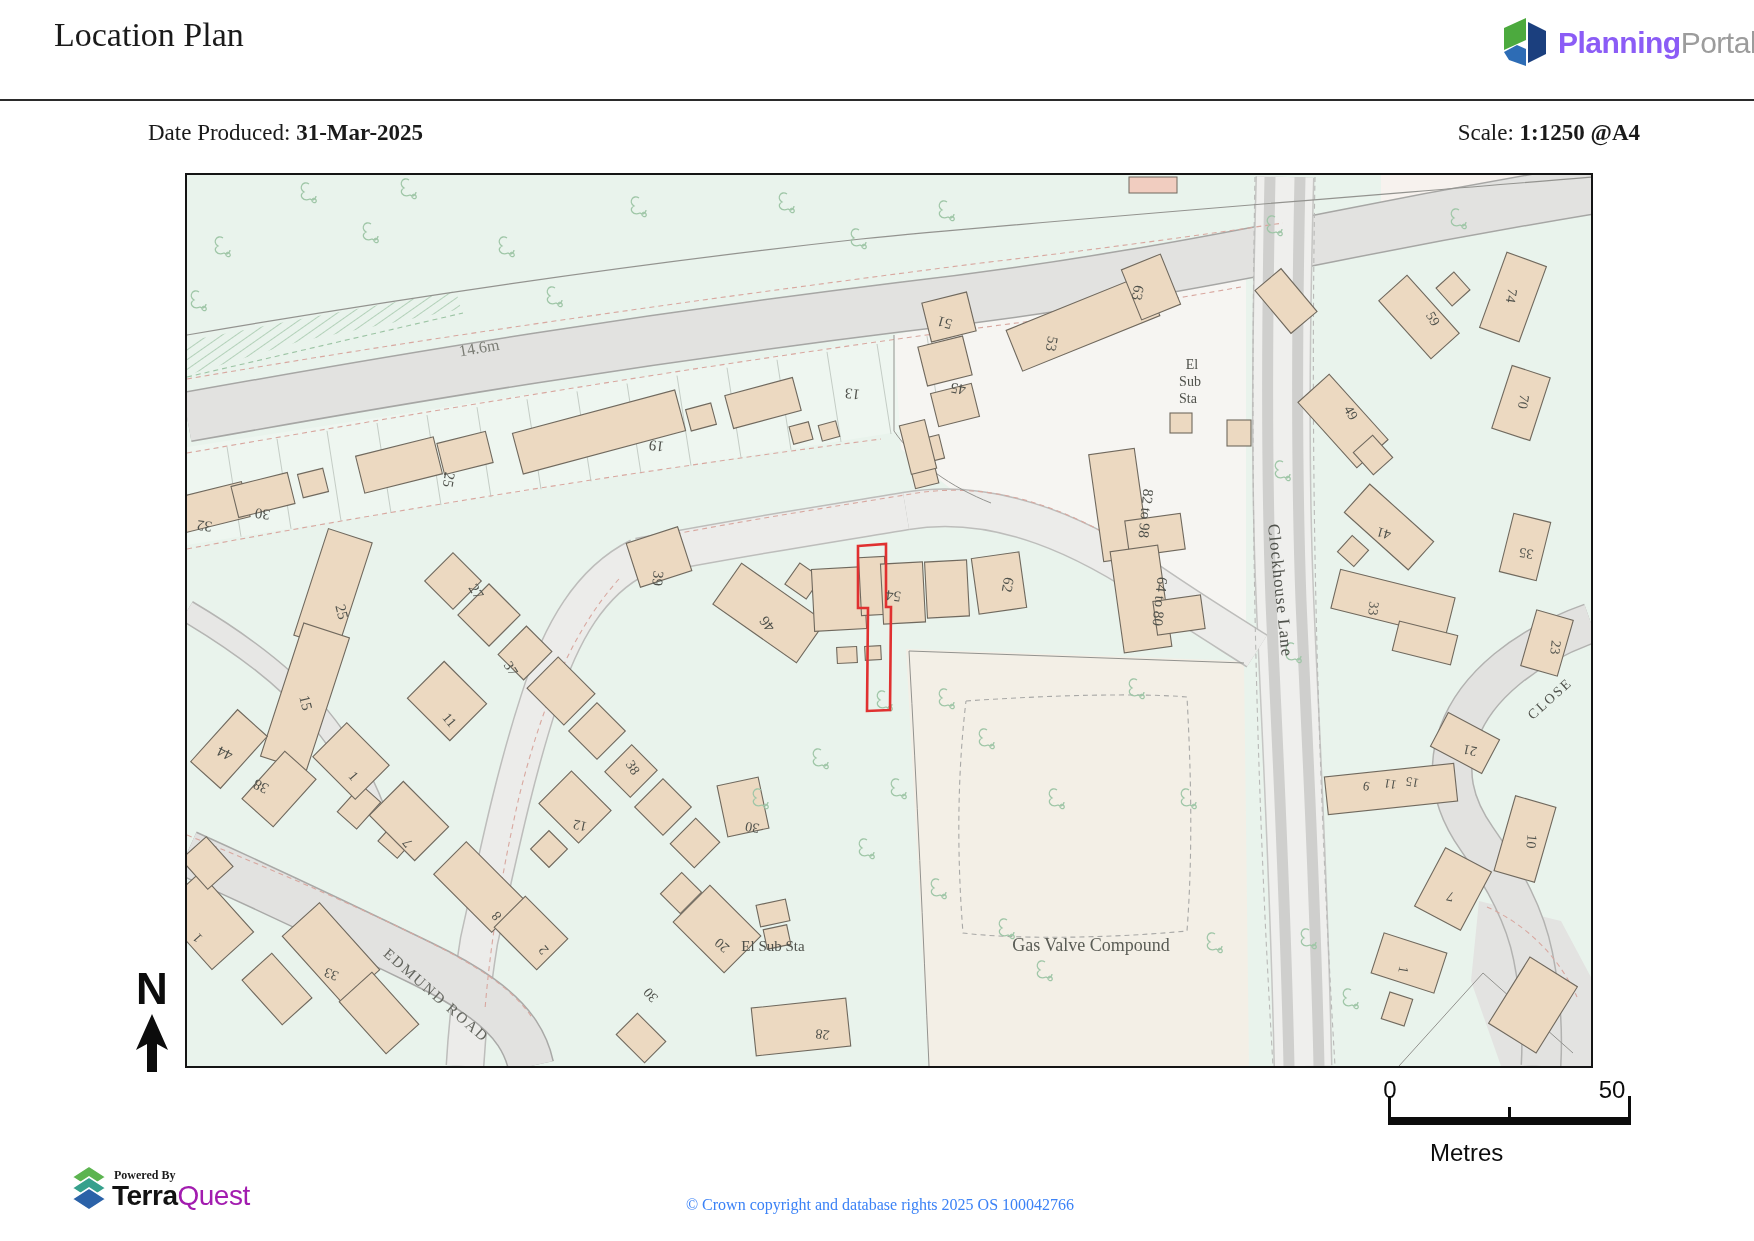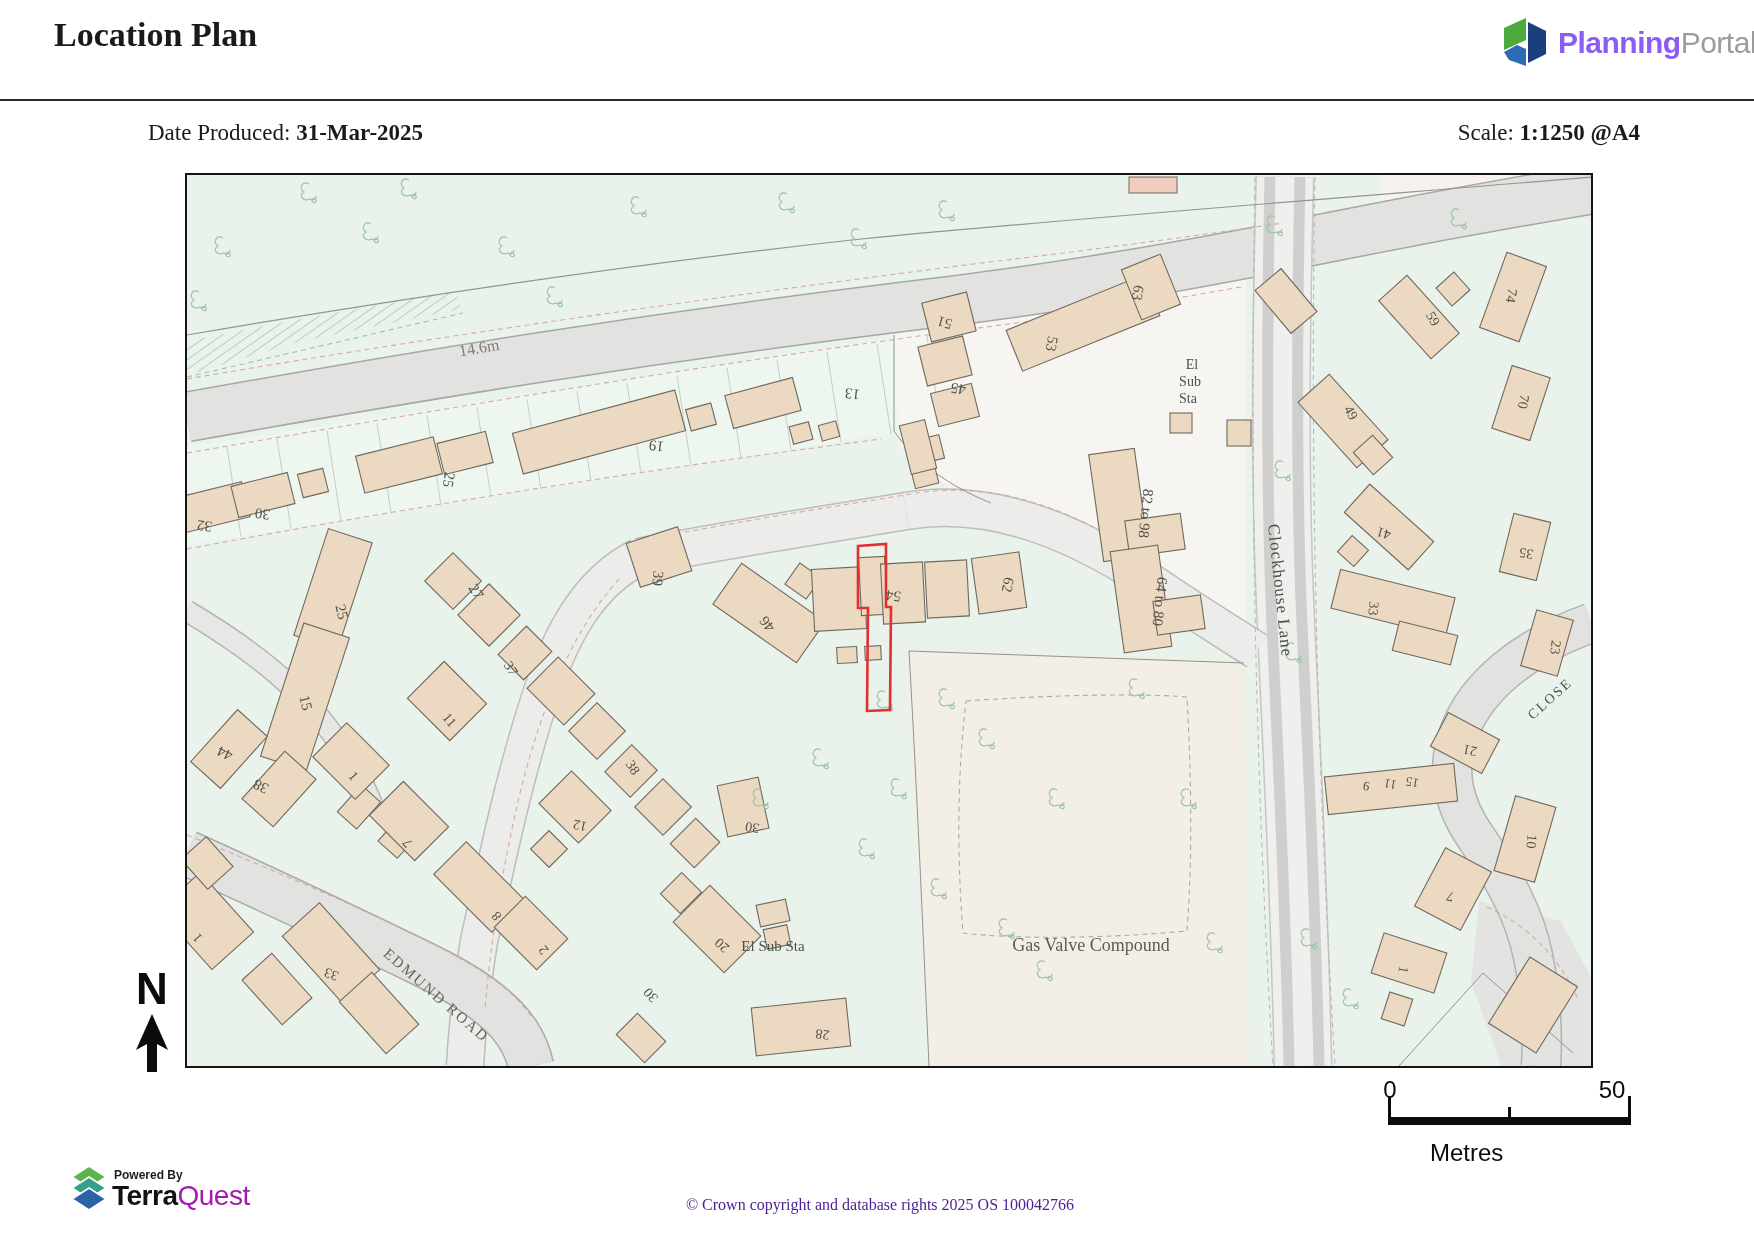--- a/index.html
+++ b/index.html
@@ -1,36 +1,36 @@
 <!DOCTYPE html>
 <html><head>
 <meta charset="utf-8">
 <style>
   html,body{margin:0;padding:0;background:#ffffff;}
   .page{position:relative;width:1754px;height:1241px;background:#fff;
         font-family:"Liberation Serif",serif;color:#1a1a1a;overflow:hidden;}
   .abs{position:absolute;}
-  .title{font-size:34px;font-weight:bold;}
+  .title{font-size:34px;font-weight:normal;}
   .addr{font-size:23px;}
   .meta{font-size:23px;}
   b{font-weight:bold;}
   .rule{left:0;top:99px;width:1754px;height:2px;background:#2b2b2b;}
   .mapframe{left:185px;top:173px;width:1404px;height:891px;border:2px solid #141414;box-sizing:content-box;background:#e9f3ec;}
   .north-n{left:126px;top:964px;width:52px;text-align:center;font-family:"Liberation Sans",sans-serif;
            font-weight:bold;font-size:44px;color:#0c0c0c;}
   .ppref{left:142px;top:1103px;font-size:23px;}
   .sb-num{font-family:"Liberation Sans",sans-serif;font-size:24px;color:#0c0c0c;}
   .sb-bar{left:1388px;top:1117px;width:243px;height:8px;background:#0c0c0c;}
   .tick{background:#0c0c0c;width:3px;}
   .metres{left:1430px;top:1139px;width:160px;text-align:left;font-family:"Liberation Sans",sans-serif;font-size:24px;color:#0c0c0c;}
-  .tq-powered{left:114px;top:1168px;font-family:Liberation Sans, sans-serif;font-size:12px;font-weight:bold;color:#1c1c1c;}
+  .tq-powered{left:114px;top:1168px;font-family:Liberation Serif, serif;font-size:12px;font-weight:bold;color:#1c1c1c;}
   .tq-brand{left:112px;top:1180px;font-family:"Liberation Sans",sans-serif;font-size:28px;letter-spacing:-0.5px;}
   .tq-brand .b1{font-weight:bold;color:#121212;}
   .tq-brand .b2{font-weight:normal;color:#a21caf;}
-  .copyright{left:420px;top:1196px;width:920px;text-align:center;font-size:16px;color:#4c1d95;}
+  .copyright{left:420px;top:1196px;width:920px;text-align:center;font-size:16px;color:#3b82f6;}
   .pplogo-text{left:1558px;top:26px;font-family:"Liberation Sans",sans-serif;font-size:30px;letter-spacing:-0.5px;}
   .pplogo-text .b1{font-weight:bold;color:#8b5cf6;}
   .pplogo-text .b2{font-weight:normal;color:#9c9c9c;}
   .scaleline{right:114px;top:120px;text-align:right;}
 </style>
 </head>
 <body>
 
 <div class="page">
 

